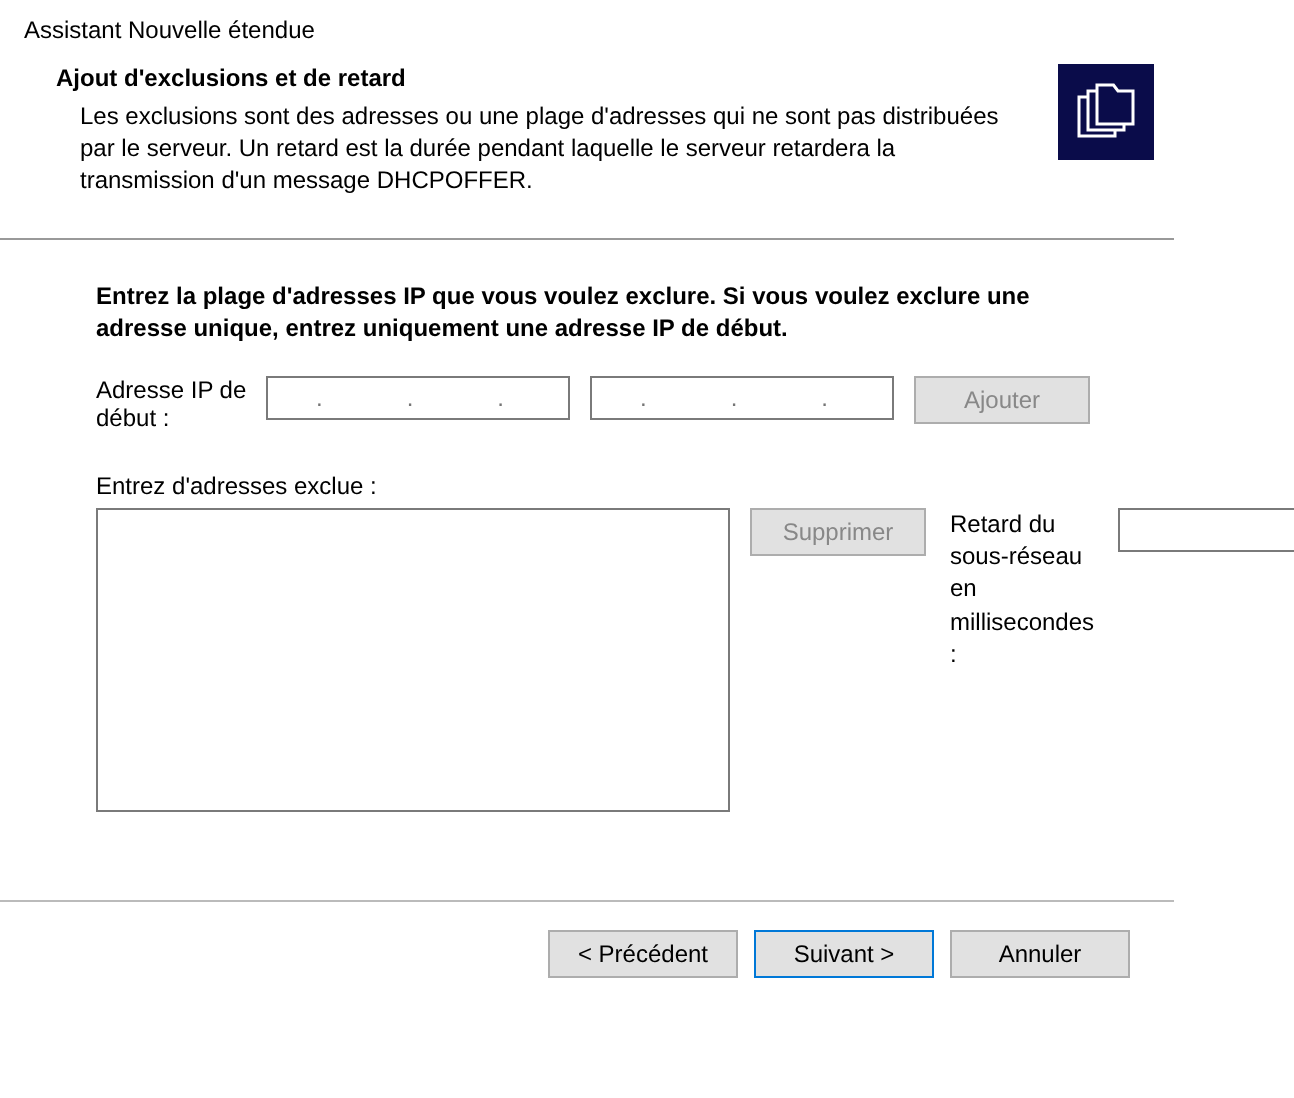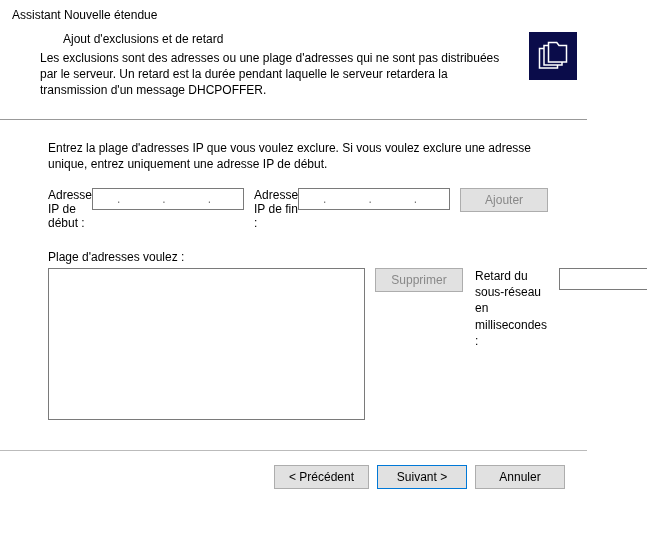--- a/index.html
+++ b/index.html
@@ -15,34 +15,34 @@
     .title-bar {
       padding: 8px 12px 4px 12px;
       font-size: 12px;
     }
     .header {
       display: flex;
       padding: 6px 10px 20px 28px;
       border-bottom: 1px solid #999;
     }
     .header-text { flex: 1; padding-right: 12px; }
-    .header-title { font-weight: normal; margin-bottom: 4px; margin-left: 35px; }
+    .header-title { font-weight: bold; margin-bottom: 4px; }
     .header-desc { padding-left: 12px; line-height: 1.35; }
     .header-icon {
       width: 48px; height: 48px;
       background: #0a0c4a;
       display: flex; align-items: center; justify-content: center;
       flex-shrink: 0;
     }
     .header-icon svg { width: 36px; height: 36px; }
     .body {
       padding: 20px 42px 20px 48px;
       min-height: 330px;
     }
-    .intro { line-height: 1.35; margin-bottom: 16px; }
+    .intro { line-height: 1.35; margin-bottom: 16px; font-weight: bold; }
     .ip-row { display: flex; gap: 10px; align-items: flex-start; }
     .ip-group { display: flex; flex-direction: row; }
     .ip-label { margin-bottom: 4px; }
     .ip-input {
       width: 152px; height: 22px;
       border: 1px solid #7a7a7a;
       background: #fff;
       font-family: inherit; font-size: 12px;
       text-align: center;
       letter-spacing: 8px;
@@ -133,30 +133,29 @@
 
   <div class="body">
     <div class="intro">Entrez la plage d'adresses IP que vous voulez exclure. Si vous voulez exclure une adresse unique, entrez uniquement une adresse IP de début.</div>
 
     <div class="ip-row">
       <div class="ip-group">
         <div class="ip-label">Adresse IP de début :</div>
         <input class="ip-input" placeholder=".   .   ." style="">
       </div>
       <div class="ip-group">
-        <div class="ip-label">Adresse IP de fin :</div>
         <input class="ip-input" placeholder=".   .   ." style="">
       </div>
       <div class="ip-group" style="justify-content:space-between;">
         <div style="height:17px;"></div>
         <button class="btn" disabled="">Ajouter</button>
       </div>
     </div>
 
-    <div class="excl-label">Plage d'adresses voulez :</div>
+    <div class="excl-label">Entrez d'adresses exclue :</div>
 
     <div class="excl-row">
       <div class="listbox"></div>
       <div class="right-col">
         <button class="btn" disabled="">Supprimer</button>
         <div class="delay-label">Retard du sous-réseau en millisecondes :</div>
         <div class="spinner">
           <input class="spinner-input" value="0" style="">
           <div class="spinner-buttons">
             <button class="spin-btn">▲</button>

